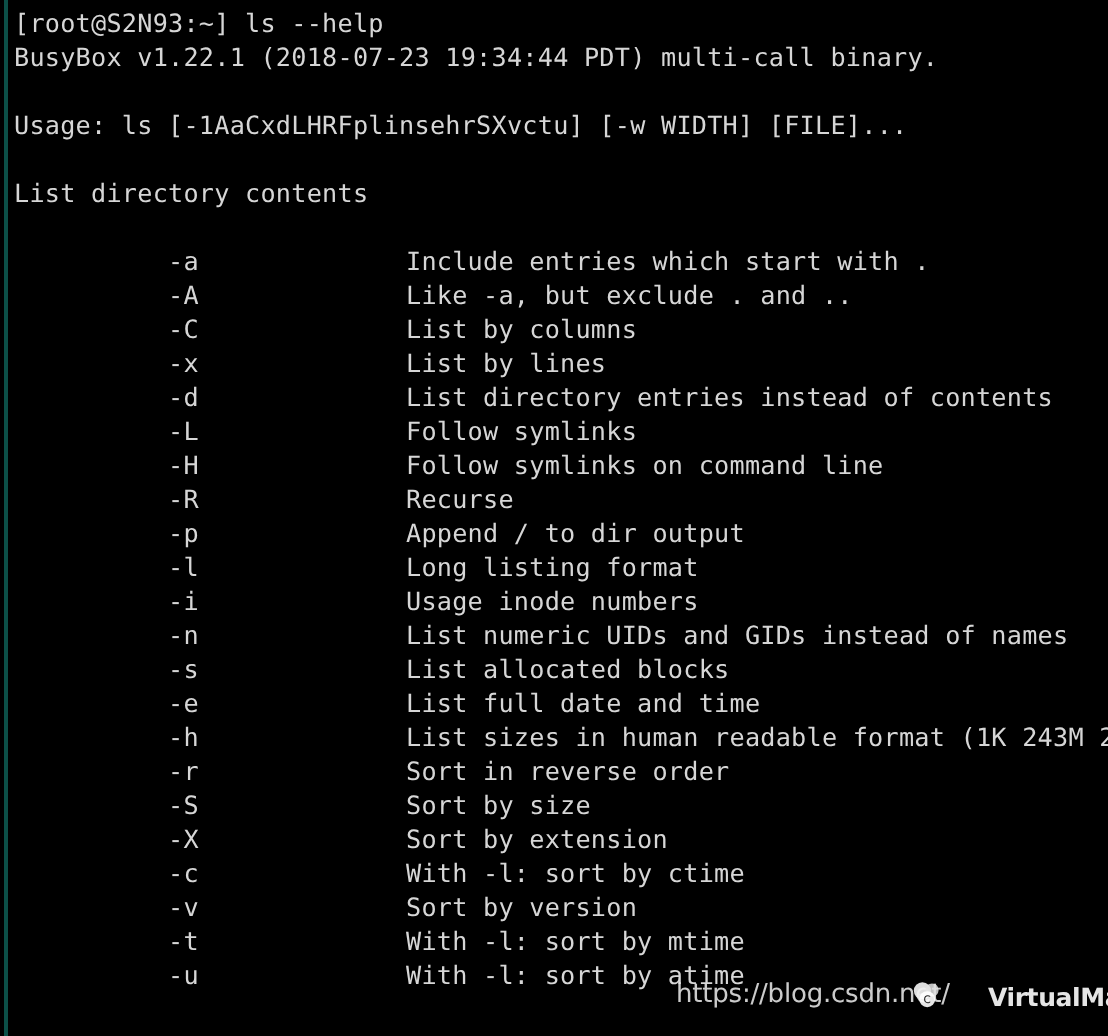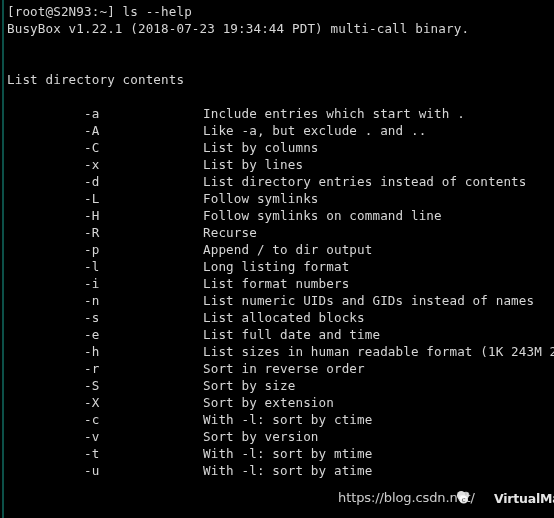--- a/index.html
+++ b/index.html
@@ -117,36 +117,37 @@
 
 <div id="terminal">
 
   <div id="left-edge-strip"></div>
 
   <div id="term-body">
 
     <div class="line">[root@S2N93:~] ls --help</div>
     <div class="line">BusyBox v1.22.1 (2018-07-23 19:34:44 PDT) multi-call binary.</div>
     <div class="line blank">&nbsp;</div>
+    <div class="line">Usage: ls [-1AaCxdLHRFplinsehrSXvctu] [-w WIDTH] [FILE]...</div>
     <div class="line blank">&nbsp;</div>
     <div class="line">List directory contents</div>
     <div class="line blank">&nbsp;</div>
 
     <div id="options-list">
         <div class="opt-line"><span class="opt-flag">-a</span><span class="opt-desc">Include entries which start with .</span></div>
         <div class="opt-line"><span class="opt-flag">-A</span><span class="opt-desc">Like -a, but exclude . and ..</span></div>
         <div class="opt-line"><span class="opt-flag">-C</span><span class="opt-desc">List by columns</span></div>
         <div class="opt-line"><span class="opt-flag">-x</span><span class="opt-desc">List by lines</span></div>
         <div class="opt-line"><span class="opt-flag">-d</span><span class="opt-desc">List directory entries instead of contents</span></div>
         <div class="opt-line"><span class="opt-flag">-L</span><span class="opt-desc">Follow symlinks</span></div>
         <div class="opt-line"><span class="opt-flag">-H</span><span class="opt-desc">Follow symlinks on command line</span></div>
         <div class="opt-line"><span class="opt-flag">-R</span><span class="opt-desc">Recurse</span></div>
         <div class="opt-line"><span class="opt-flag">-p</span><span class="opt-desc">Append / to dir output</span></div>
         <div class="opt-line"><span class="opt-flag">-l</span><span class="opt-desc">Long listing format</span></div>
-        <div class="opt-line"><span class="opt-flag">-i</span><span class="opt-desc">List format numbers</span></div>
+        <div class="opt-line"><span class="opt-flag">-i</span><span class="opt-desc">Usage inode numbers</span></div>
         <div class="opt-line"><span class="opt-flag">-n</span><span class="opt-desc">List numeric UIDs and GIDs instead of names</span></div>
         <div class="opt-line"><span class="opt-flag">-s</span><span class="opt-desc">List allocated blocks</span></div>
         <div class="opt-line"><span class="opt-flag">-e</span><span class="opt-desc">List full date and time</span></div>
         <div class="opt-line"><span class="opt-flag">-h</span><span class="opt-desc">List sizes in human readable format (1K 243M 2G)</span></div>
         <div class="opt-line"><span class="opt-flag">-r</span><span class="opt-desc">Sort in reverse order</span></div>
         <div class="opt-line"><span class="opt-flag">-S</span><span class="opt-desc">Sort by size</span></div>
         <div class="opt-line"><span class="opt-flag">-X</span><span class="opt-desc">Sort by extension</span></div>
         <div class="opt-line"><span class="opt-flag">-c</span><span class="opt-desc">With -l: sort by ctime</span></div>
         <div class="opt-line"><span class="opt-flag">-v</span><span class="opt-desc">Sort by version</span></div>
         <div class="opt-line"><span class="opt-flag">-t</span><span class="opt-desc">With -l: sort by mtime</span></div>

